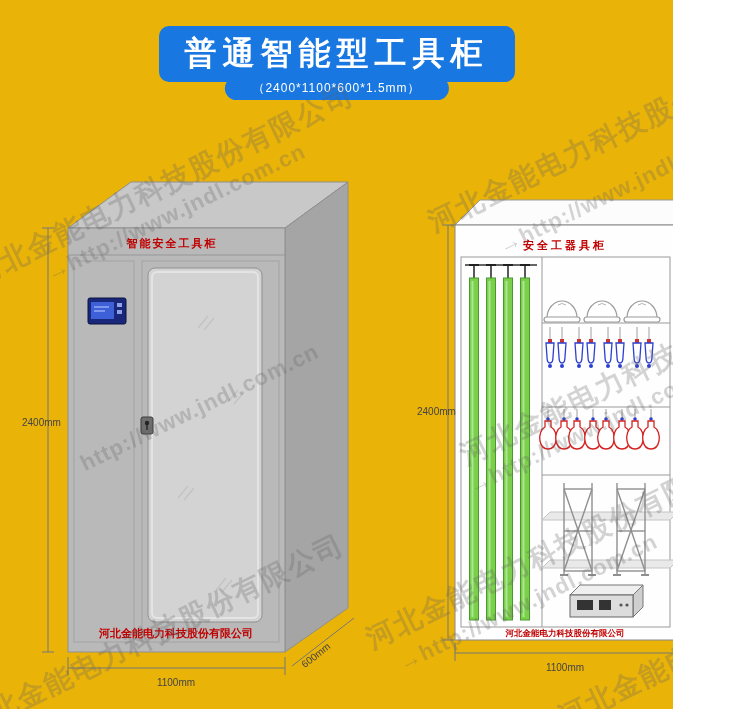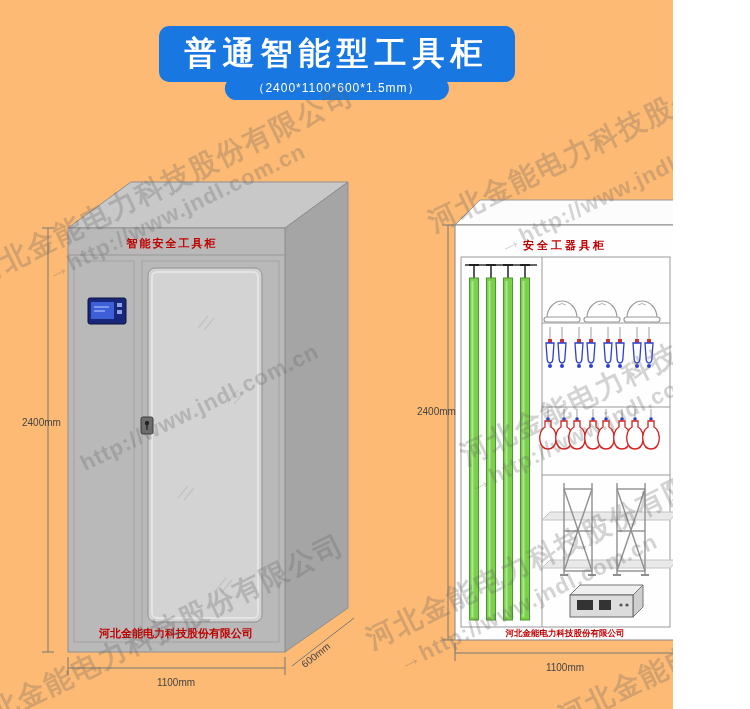--- a/index.html
+++ b/index.html
@@ -1,17 +1,17 @@
 <!DOCTYPE html>
 <html><head>
 <meta charset="utf-8">
 <style>
   html,body{margin:0;padding:0;background:#ffffff;}
   body{width:750px;height:709px;overflow:hidden;font-family:"Liberation Sans",sans-serif;}
-  .stage{position:relative;width:673px;height:709px;background:#fdba74;overflow:hidden;}
+  .stage{position:relative;width:673px;height:709px;background:#eab308;overflow:hidden;}
 
   
   .banner-main{position:absolute;top:26px;left:50%;transform:translateX(-50%);
     background:#1877e0;color:#fff;font-size:32px;font-weight:bold;letter-spacing:6px;
     padding:6px 26px;border-radius:10px;white-space:nowrap;}
   .banner-sub{position:absolute;top:77px;left:50%;transform:translateX(-50%);
     background:#1877e0;color:#fff;font-size:12px;font-weight:normal;letter-spacing:1px;
     padding:3px 28px;border-radius:14px;white-space:nowrap;}
 
   

